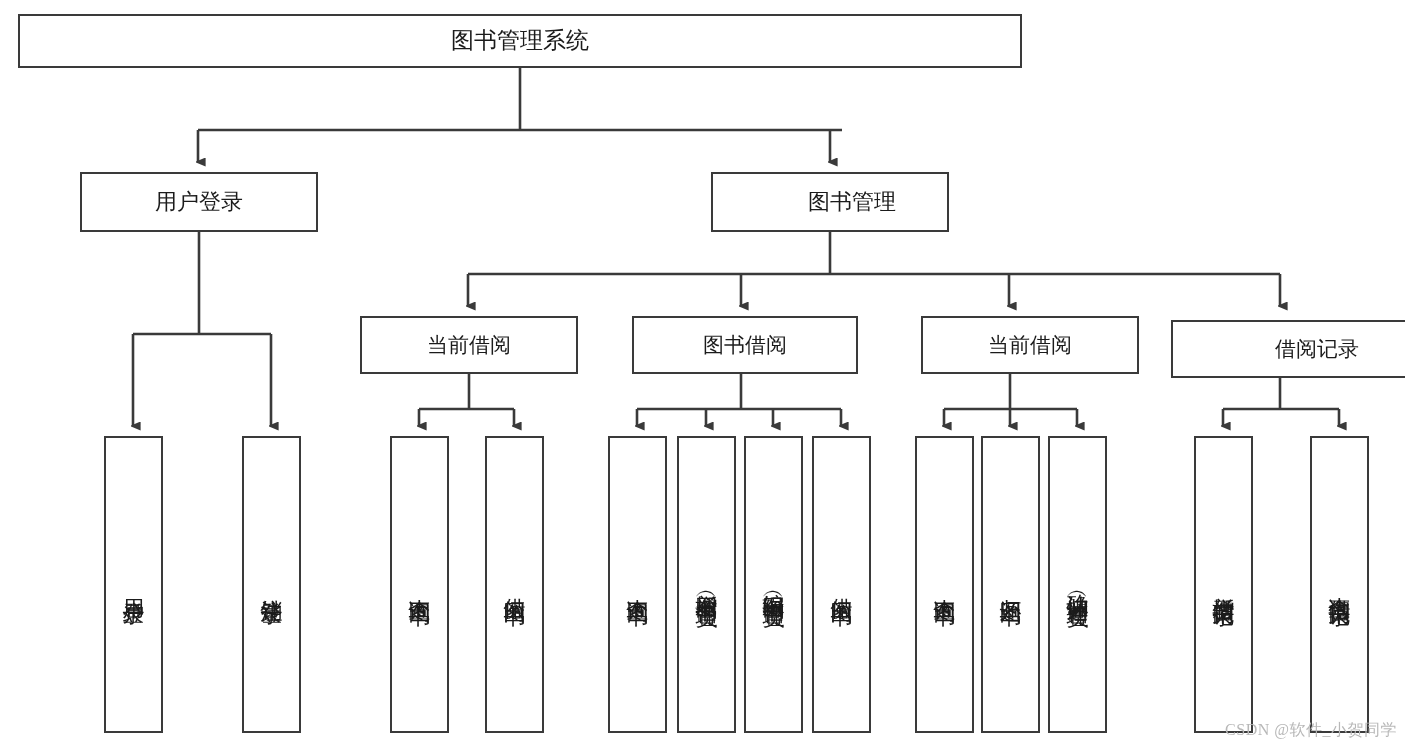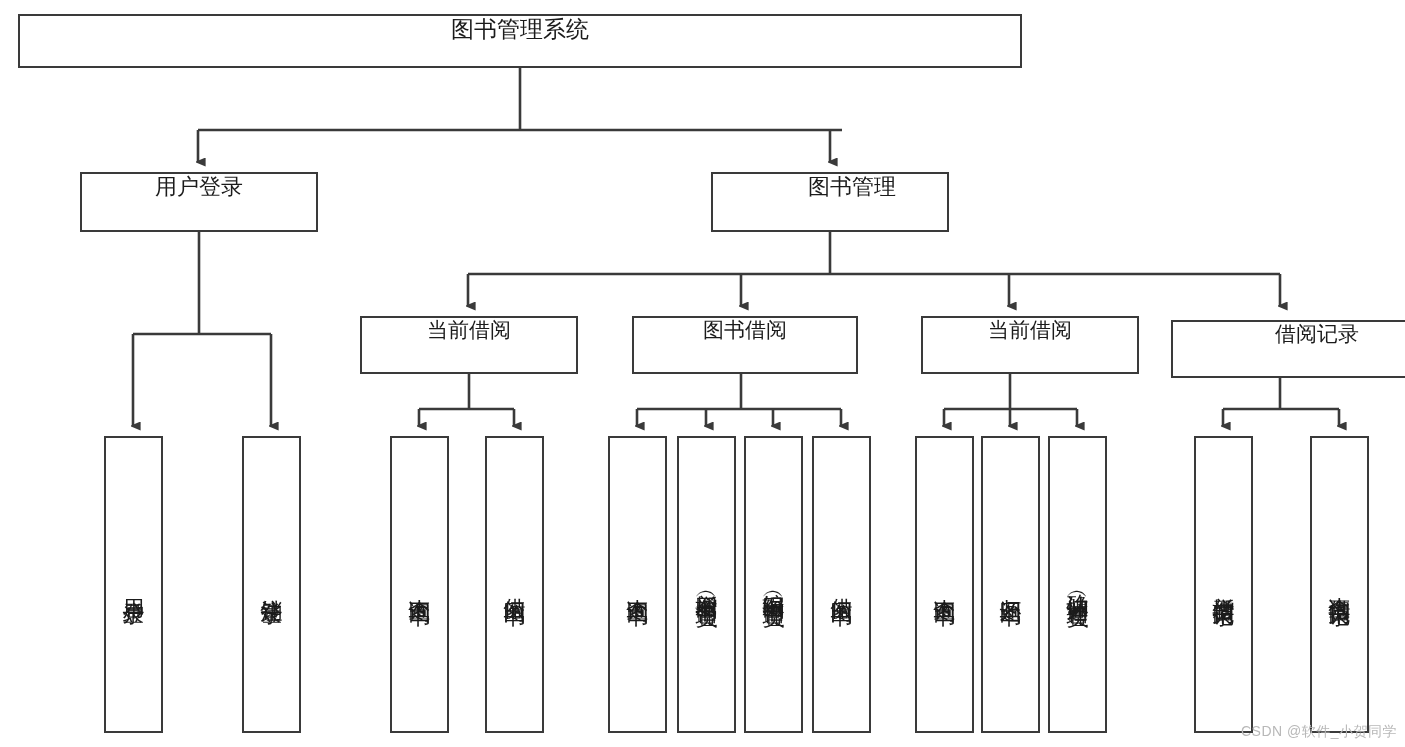--- a/index.html
+++ b/index.html
@@ -24,20 +24,21 @@
     width: 1405px;
     height: 747px;
     pointer-events: none;
   }
   .node {
     position: absolute;
     box-sizing: border-box;
     background: #ffffff;
     border: 2.5px solid #3a3a3a;
     display: flex;
+    align-items: center;
     justify-content: center;
     color: #1b1b1b;
     font-weight: 400;
     line-height: 1.18;
     text-align: center;
   }
   .node.root {
     font-size: 23px;
   }
   .node.level2 {
@@ -56,25 +57,25 @@
     writing-mode: vertical-rl;
     text-orientation: upright;
     letter-spacing: 2px;
     white-space: nowrap;
     line-height: 1;
   }
   .watermark {
     position: absolute;
     right: 8px;
     bottom: 6px;
-    font-size: 14px;
+    font-size: 16px;
     color: #b8b8b8;
     letter-spacing: 0.5px;
     white-space: nowrap;
-    font-family: Liberation Sans, sans-serif;
+    font-family: Liberation Serif, serif;
   }
 </style>
 </head>
 <body>
 
 <div id="canvas">
 
   <svg class="wires" viewBox="0 0 1405 747">
     <defs>
       <marker id="arrow" markerWidth="10" markerHeight="10" refX="4.5" refY="7.6" orient="auto" markerUnits="userSpaceOnUse">

